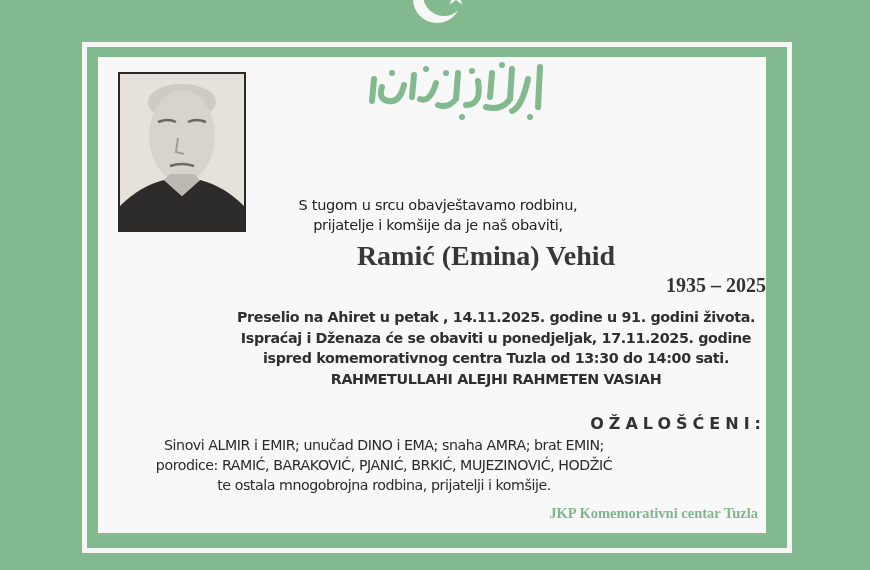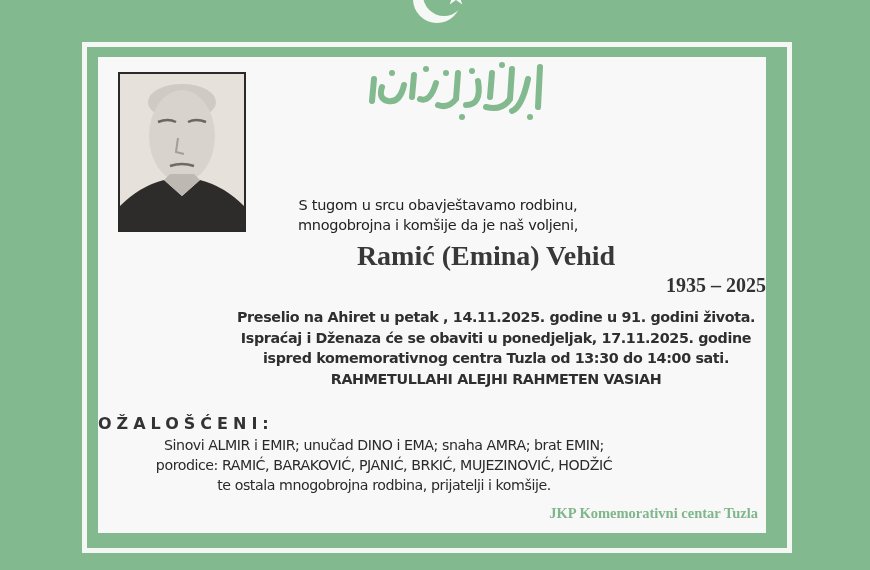--- a/index.html
+++ b/index.html
@@ -44,21 +44,21 @@
       font-family:"Liberation Serif", serif; font-weight:bold;
       font-size:20px; color:#333;
     }
     .details {
       position:absolute; left:0; width:796px; top:250px; text-align:center;
       font-family:"DejaVu Sans", sans-serif; font-weight:bold;
       font-size:14.3px; line-height:20.5px; color:#2f2f2f;
       letter-spacing:-0.35px;
     }
     .mourners-title {
-      position:absolute; left:0; width:668px; top:357px; text-align:left;
+      position:absolute; left:0; width:668px; top:357px; text-align:right;
       font-family:"DejaVu Sans", sans-serif; font-weight:bold;
       font-size:16px; letter-spacing:5px; color:#333;
     }
     .mourners {
       position:absolute; left:0; width:572px; top:378px; text-align:center;
       font-family:"DejaVu Sans", sans-serif; font-size:14.2px;
       line-height:20px; color:#2a2a2a; letter-spacing:-0.45px;
     }
     .footer {
       position:absolute; right:8px; top:448px;
@@ -112,21 +112,21 @@
       <path d="M68 48 Q76 44 86 48" stroke="#6a6660" stroke-width="2.5" fill="none"></path>
       <path d="M58 64 L56 78 L64 80" stroke="#a29e98" stroke-width="2" fill="none"></path>
       <path d="M50 92 Q62 88 74 92" stroke="#6e6a64" stroke-width="2.5" fill="none"></path>
       <path d="M0 156 L0 132 Q20 112 44 106 L62 122 L80 106 Q104 112 124 132 L124 156 Z" fill="#2e2c2b"></path>
       <path d="M44 106 L62 122 L80 106 L74 100 L50 100 Z" fill="#bdb8b2"></path>
     </svg>
   </div>
 
   <div class="intro">
     <div>S tugom u srcu obavještavamo rodbinu,</div>
-    <div>mnogobrojna i komšije  da je naš voljeni,</div>
+    <div>prijatelje i komšije  da je naš obaviti,</div>
   </div>
 
   <div class="name">Ramić (Emina) Vehid</div>
   <div class="years">1935 – 2025</div>
 
   <div class="details">
     <div>Preselio na Ahiret u petak , 14.11.2025. godine u 91. godini života.</div>
     <div>Ispraćaj i Dženaza će se obaviti u ponedjeljak, 17.11.2025. godine</div>
     <div>ispred komemorativnog centra Tuzla od 13:30 do 14:00 sati.</div>
     <div>RAHMETULLAHI ALEJHI RAHMETEN VASIAH</div>

